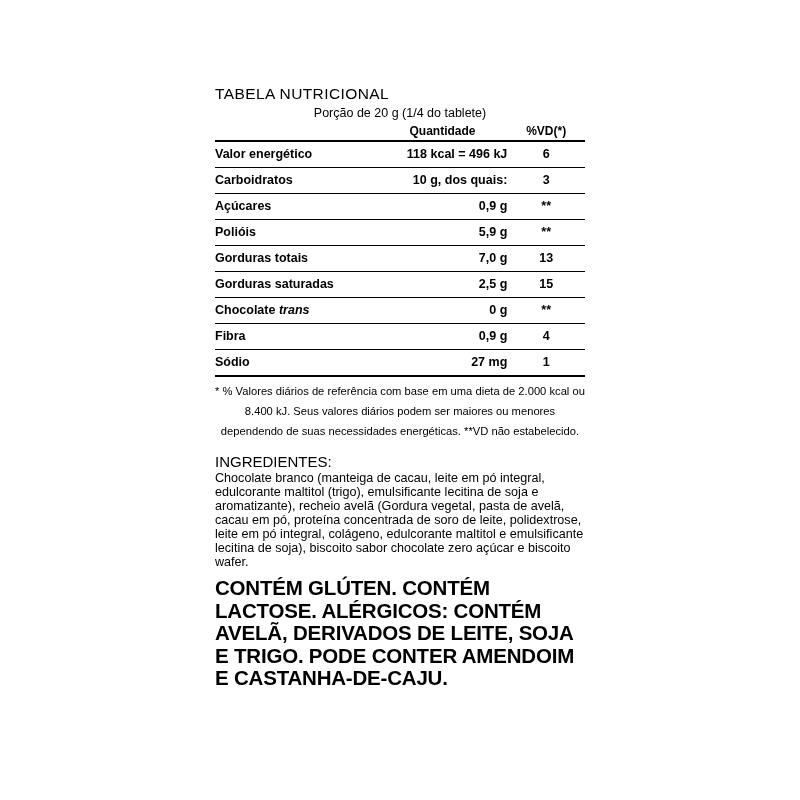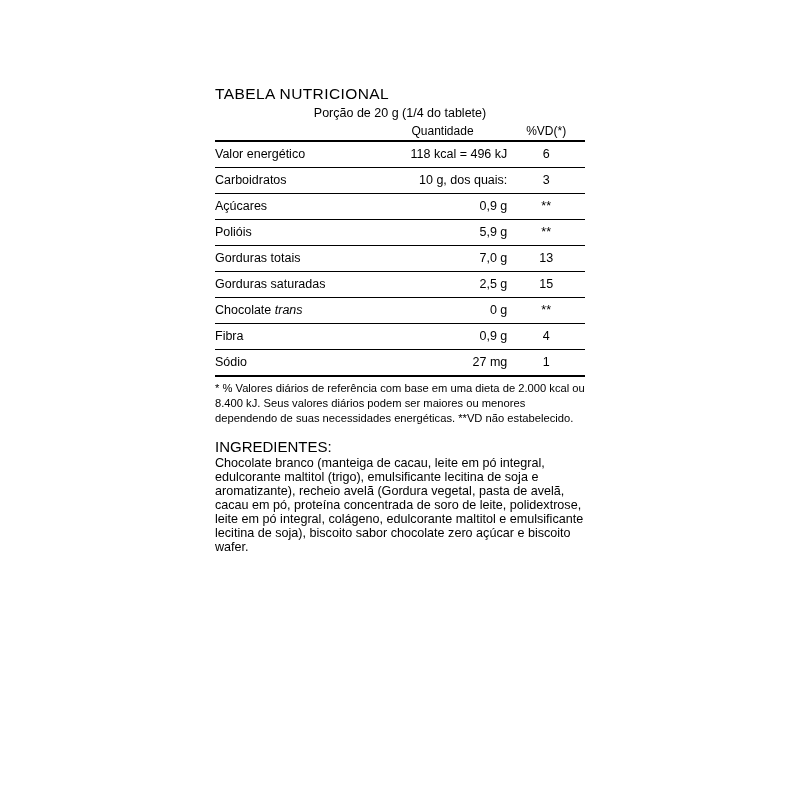--- a/index.html
+++ b/index.html
@@ -39,21 +39,21 @@
     font-weight: 400;
     margin: 0 0 4px 0;
   }
   table.nutri {
     width: 100%;
     border-collapse: collapse;
     font-size: 12.5px;
   }
   table.nutri th, table.nutri td {
     padding: 0;
-    font-weight: 400;
+    font-weight: 700;
     vertical-align: middle;
   }
   .hdr-row th {
     padding-bottom: 1px;
     font-size: 12px;
   }
   .hdr-blank { width: 44%; }
   .hdr-qty {
     width: 35%;
     text-align: center;
@@ -75,23 +75,23 @@
     line-height: 25px;
   }
   .nutri tr.data.last td {
     border-bottom: 2.5px solid #000;
   }
   td.name { text-align: left; padding-left: 2px; }
   td.qty { text-align: right; }
   td.vd { text-align: center; }
   .footnote {
     font-size: 11.2px;
-    line-height: 15px;
+    line-height: 20px;
     margin-top: 4px;
-    text-align: left;
+    text-align: center;
   }
   .ingr-title {
     font-size: 15px;
     font-weight: normal;
     margin-top: 12px;
     margin-bottom: 1px;
   }
   .ingr-body {
     font-size: 12.6px;
     line-height: 14px;
@@ -171,15 +171,16 @@
           <td class="vd">1</td>
         </tr>
       </tbody>
     </table>
 
     <div class="footnote">* % Valores diários de referência com base em uma dieta de 2.000 kcal ou 8.400 kJ. Seus valores diários podem ser maiores ou menores dependendo de suas necessidades energéticas. **VD não estabelecido.</div>
 
     <div class="ingr-title">INGREDIENTES:</div>
     <div class="ingr-body">Chocolate branco (manteiga de cacau, leite em pó integral, edulcorante maltitol (trigo), emulsificante lecitina de soja e aromatizante), recheio avelã (Gordura vegetal, pasta de avelã, cacau em pó, proteína concentrada de soro de leite, polidextrose, leite em pó integral, colágeno, edulcorante maltitol e emulsificante lecitina de soja), biscoito sabor chocolate zero açúcar e biscoito wafer.</div>
 
+    <div class="warning">CONTÉM GLÚTEN. CONTÉM LACTOSE. ALÉRGICOS: CONTÉM AVELÃ, DERIVADOS DE LEITE, SOJA E TRIGO. PODE CONTER AMENDOIM E CASTANHA-DE-CAJU.</div>
 
   </div>
 </div>
 
 </body></html>

